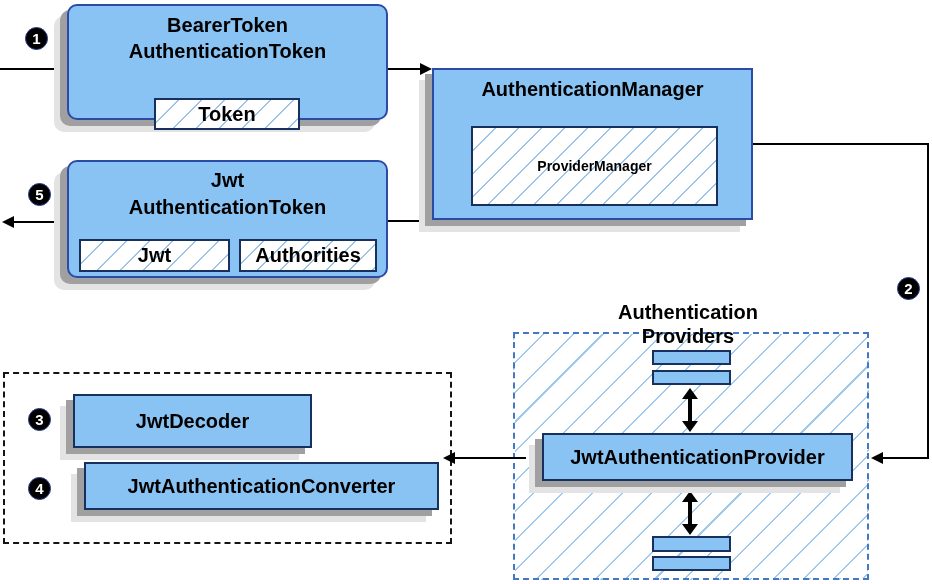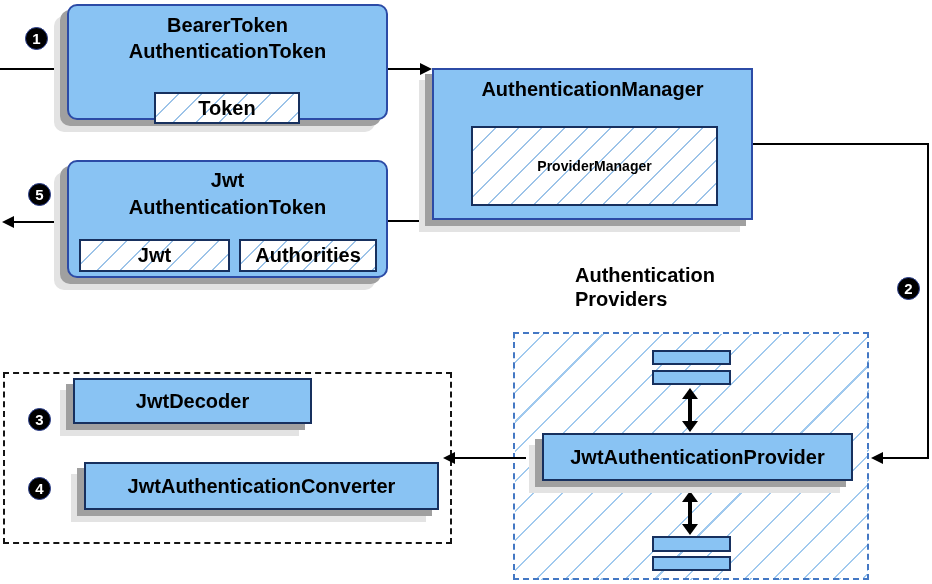--- a/index.html
+++ b/index.html
@@ -44,21 +44,21 @@
   }
   .hatch-lg{
     background-color:#fff;
     background-image:repeating-linear-gradient(135deg,transparent 0,transparent 19.5px,#a0c9ee 19.5px,#a0c9ee 21px);
   }
   .dashed-blue{border:2px dashed #4478c4;}
   .dashed-black{border:2px dashed #141414;background:transparent;}
 
   .bar{background:#89c3f3;border:2px solid #17305e;}
 
-  .group-label{font-weight:bold;font-size:20px;line-height:24px;}
+  .group-label{text-align:center;font-weight:bold;font-size:20px;line-height:24px;margin-top:37px;}
 
   .step{
     width:23px;height:23px;border-radius:50%;background:#000;color:#fff;
     border:1px solid #2b3f8f;
     display:flex;align-items:center;justify-content:center;
     font-weight:bold;font-size:15px;line-height:1;
   }
 </style>
 </head>
 <body>
@@ -105,21 +105,21 @@
   <div class="bar" style="left:652px;top:350px;width:79px;height:15px"></div>
   <div class="bar" style="left:652px;top:370px;width:79px;height:15px"></div>
   <div class="bar" style="left:652px;top:536px;width:79px;height:16px"></div>
   <div class="bar" style="left:652px;top:556px;width:79px;height:15px"></div>
 
   <div class="node rounded" style="left:67px;top:4px;width:321px;height:116px">
     <div class="node-title">
       <div>BearerToken</div>
       <div>AuthenticationToken</div>
     </div>
-    <div class="inner hatch" style="left:85px;top:86px;width:146px;height:32px">
+    <div class="inner hatch" style="left:85px;top:92px;width:146px;height:32px">
       <span>Token</span>
     </div>
   </div>
 
   <div class="node rounded" style="left:67px;top:160px;width:321px;height:118px">
     <div class="node-title" style="padding-top:5px;line-height:27px">
       <div>Jwt</div>
       <div>AuthenticationToken</div>
     </div>
     <div class="inner hatch" style="left:10px;top:77px;width:151px;height:33px">
@@ -134,21 +134,21 @@
     <div class="node-title" style="padding-top:6px">AuthenticationManager</div>
     <div class="inner hatch" style="left:37px;top:56px;width:247px;height:80px;font-size:14px">
       <span>ProviderManager</span>
     </div>
   </div>
 
   <div class="node" style="left:542px;top:433px;width:311px;height:48px">
     <div class="center-text">JwtAuthenticationProvider</div>
   </div>
 
-  <div class="node" style="left:73px;top:378px;width:239px;height:46px">
+  <div class="node" style="left:73px;top:394px;width:239px;height:54px">
     <div class="center-text">JwtDecoder</div>
   </div>
 
   <div class="node" style="left:84px;top:462px;width:355px;height:48px">
     <div class="center-text">JwtAuthenticationConverter</div>
   </div>
 
   <div class="step" style="left:25px;top:27px">
     <span>1</span>
   </div>

